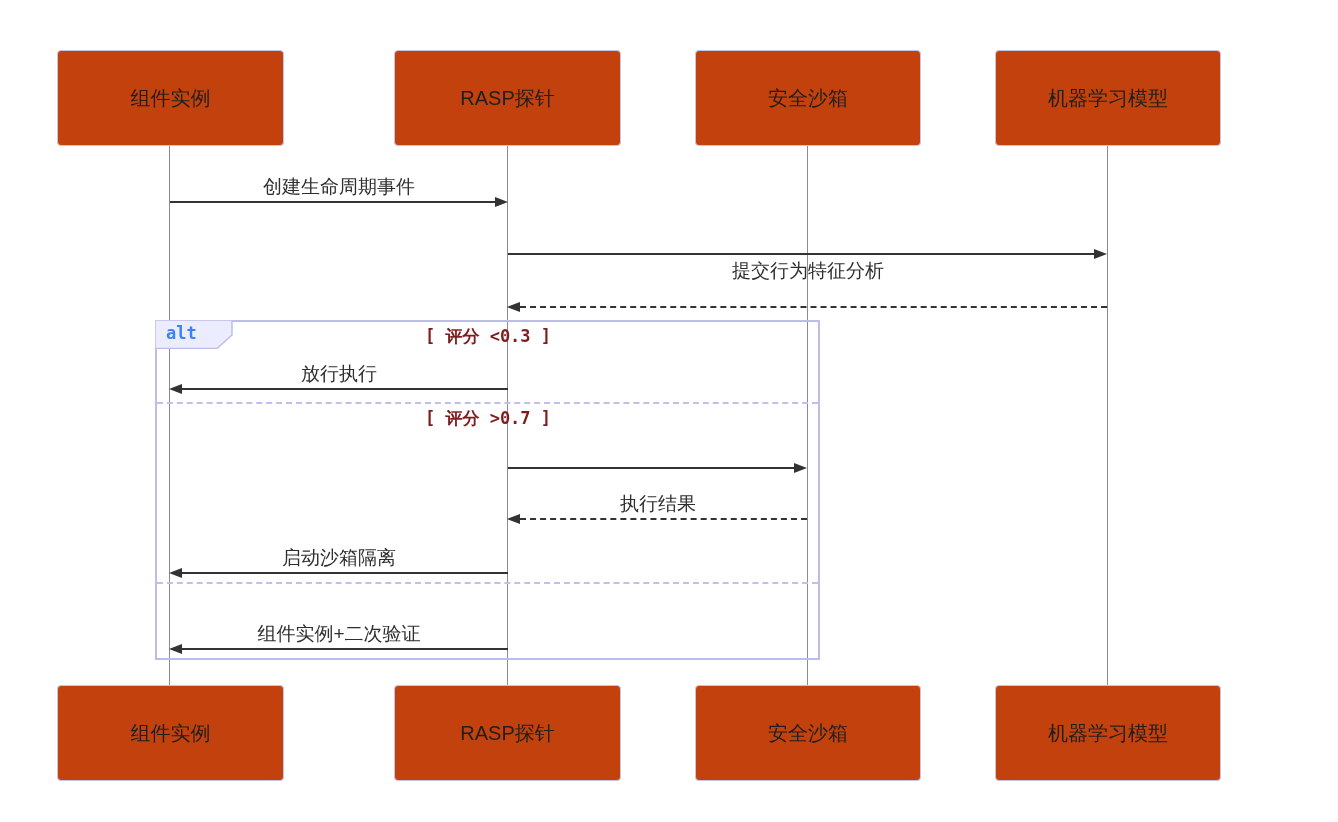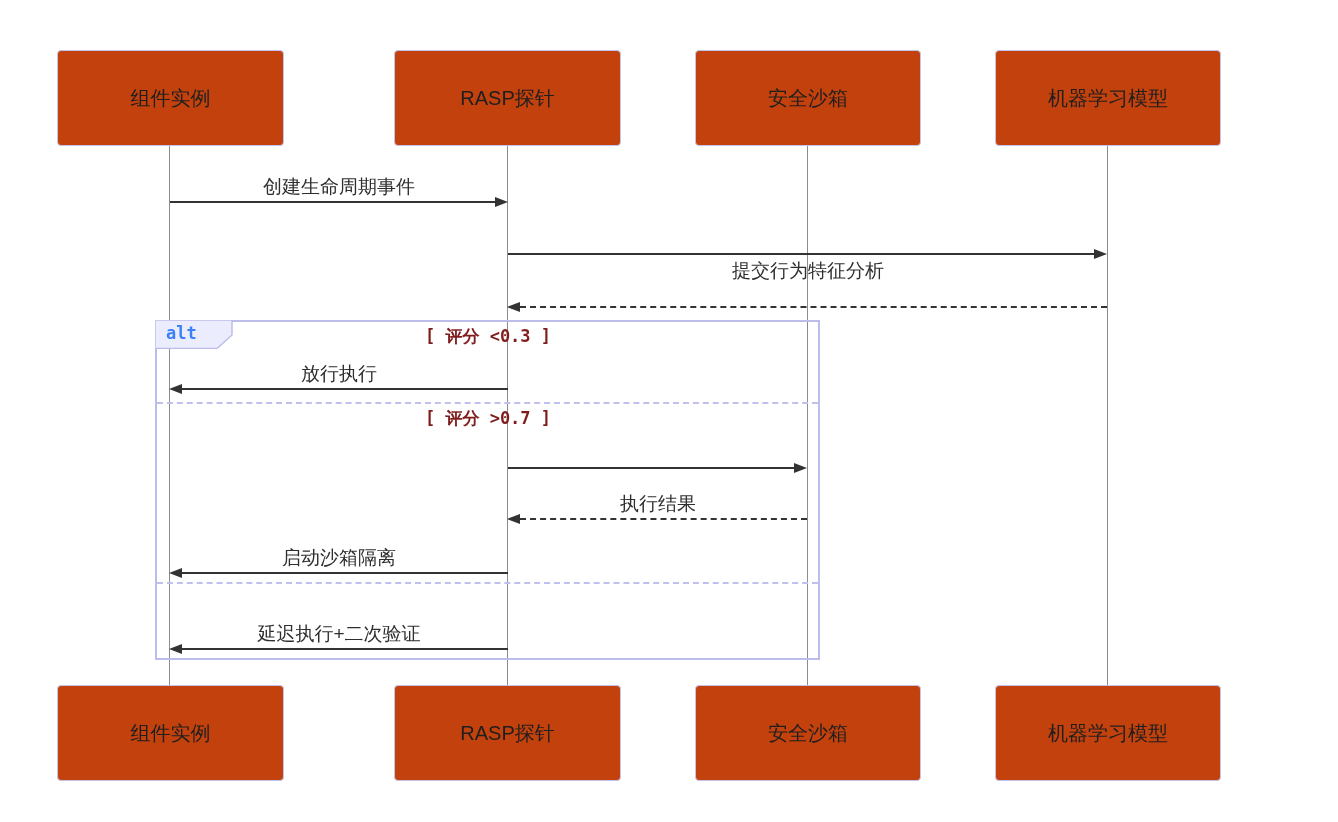--- a/index.html
+++ b/index.html
@@ -163,17 +163,17 @@
 
   <div class="msg-label" style="left:478px; top:491px;">执行结果</div>
   <div class="msg-line dashed" style="left:520px; top:518px; width:287px;"></div>
   <div class="head left" style="left:507px; top:514px;"></div>
 
   <div class="msg-label" style="left:159px; top:545px;">启动沙箱隔离</div>
   <div class="msg-line" style="left:182px; top:572px; width:326px;"></div>
   <div class="head left" style="left:169px; top:568px;"></div>
 
 
-  <div class="msg-label" style="left:159px; top:621px;">延迟执行+二次验证</div>
+  <div class="msg-label" style="left:159px; top:621px;">组件实例+二次验证</div>
   <div class="msg-line" style="left:182px; top:648px; width:326px;"></div>
   <div class="head left" style="left:169px; top:644px;"></div>
 
 </div>
 
 </body></html>

